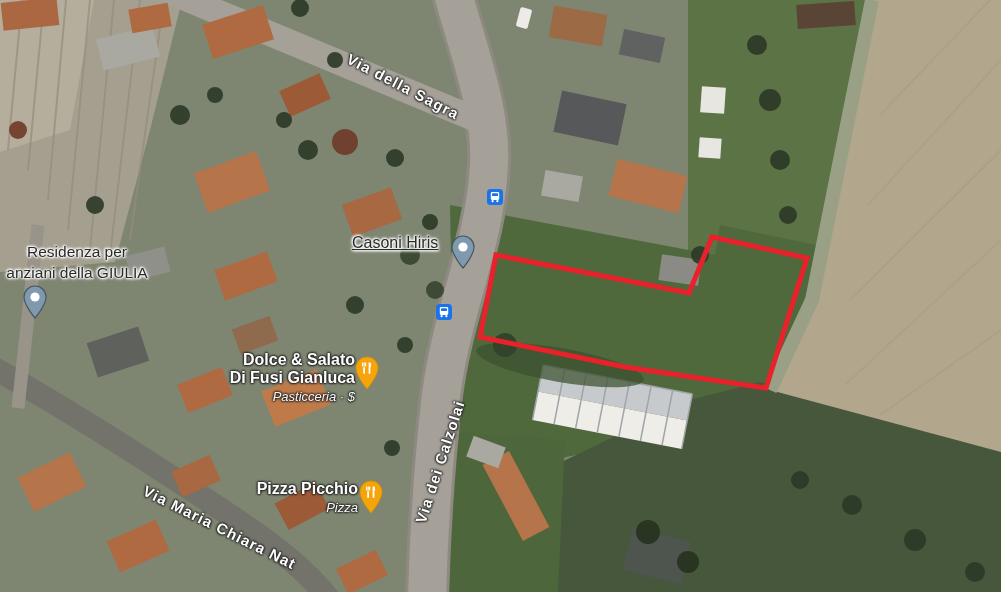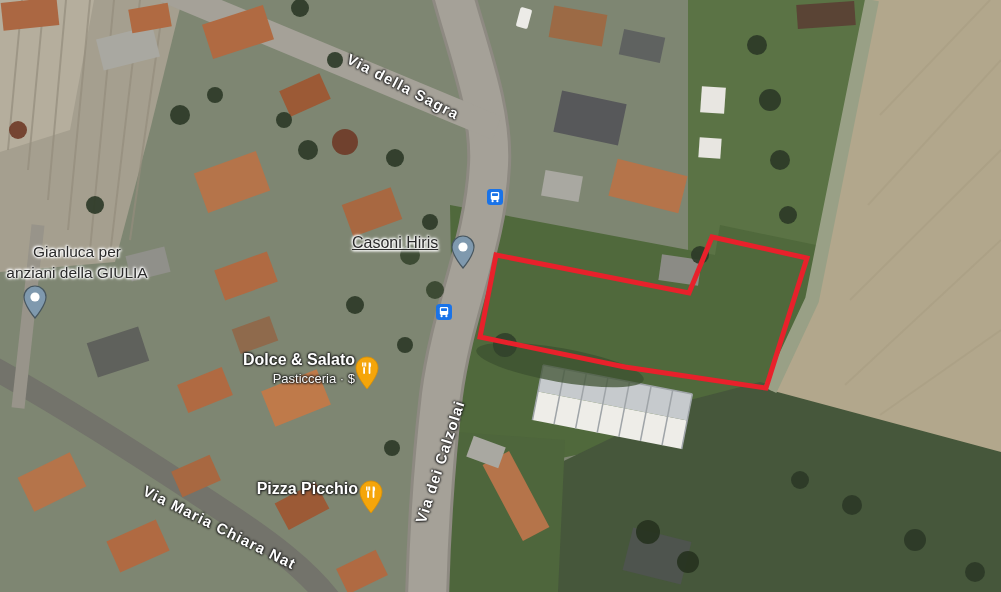--- a/index.html
+++ b/index.html
@@ -26,21 +26,21 @@
   .lbl-casoni{left:352px;top:234px;text-decoration:underline;}
   .lbl-residenza{left:0px;top:241px;width:154px;text-align:center;font-size:15.5px;line-height:21px;white-space:normal;}
   .poi-block{
     position:absolute;text-align:right;color:#fff;font-weight:700;font-size:16px;line-height:18px;
     white-space:nowrap;
     text-shadow:0 1px 2px rgba(30,30,30,.95),0 -1px 2px rgba(30,30,30,.8),
                 1px 0 2px rgba(30,30,30,.8),-1px 0 2px rgba(30,30,30,.8);
   }
   .poi-dolce{left:205px;top:351px;width:150px;}
   .poi-pizza{left:225px;top:480px;width:133px;}
-  .poi-cat{font-weight:400;font-size:13px;color:rgba(255,255,255,.96);margin-top:1px;}
+  .poi-cat{font-weight:400;font-size:13px;color:rgba(255,255,255,.96);margin-top:1px;font-style:italic;}
   .pin{position:absolute;}
   .pin-residenza{left:23px;top:285px;}
   .pin-casoni{left:451px;top:235px;}
   .pin-dolce{left:355px;top:356px;}
   .pin-pizza{left:359px;top:480px;}
   .bus{position:absolute;width:16px;height:16px;}
   .bus-1{left:487px;top:189px;}
   .bus-2{left:436px;top:304px;}
 </style>
 </head>
@@ -177,31 +177,33 @@
 
     <div class="street-label street-sagra">Via della Sagra</div>
 
     <div class="street-label street-calzolai">Via dei Calzolai</div>
 
     <div class="street-label street-maria">Via Maria Chiara Nat</div>
 
     <div class="place-label lbl-casoni">Casoni Hiris</div>
 
     <div class="place-label lbl-residenza">
-      <div>Gianluca per</div>
+      <div>Residenza per</div>
       <div>anziani della GIULIA</div>
     </div>
 
     <div class="poi-block poi-dolce">
       <div>Dolce &amp; Salato</div>
+      <div>Di Fusi Gianluca</div>
       <div class="poi-cat">Pasticceria · $</div>
     </div>
 
     <div class="poi-block poi-pizza">
       <div>Pizza Picchio</div>
+      <div class="poi-cat">Pizza</div>
     </div>
 
     <svg class="pin pin-residenza" width="24" height="34" viewBox="0 0 24 34">
       <path d="M12,1 C5.9,1 1,5.9 1,12 c0,8.2 11,21 11,21 s11,-12.8 11,-21 C23,5.9 18.1,1 12,1 z" fill="#7f99ae" stroke="#47565f" stroke-width="1.2"></path>
       <circle cx="12" cy="12" r="4.6" fill="#fff"></circle>
     </svg>
 
     <svg class="pin pin-casoni" width="24" height="34" viewBox="0 0 24 34">
       <path d="M12,1 C5.9,1 1,5.9 1,12 c0,8.2 11,21 11,21 s11,-12.8 11,-21 C23,5.9 18.1,1 12,1 z" fill="#7f99ae" stroke="#47565f" stroke-width="1.2"></path>
       <circle cx="12" cy="12" r="4.6" fill="#fff"></circle>

